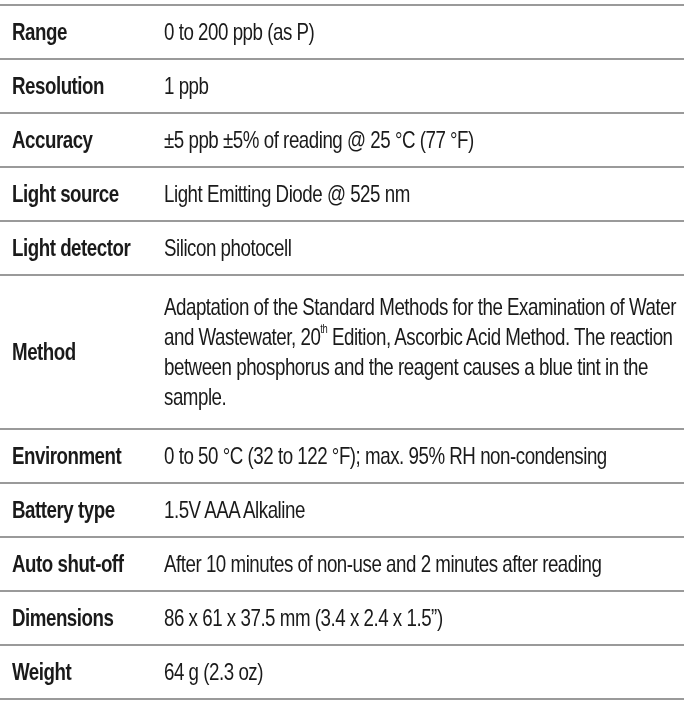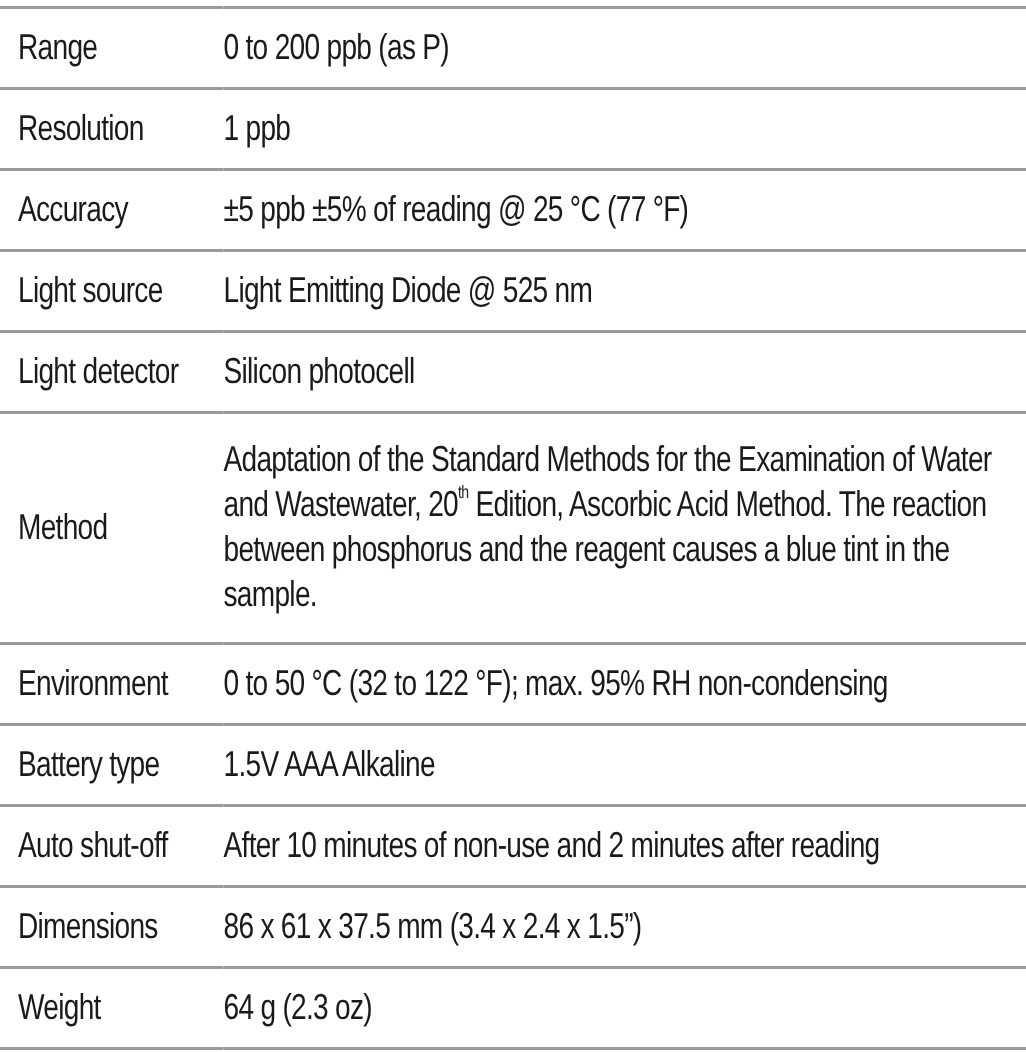--- a/index.html
+++ b/index.html
@@ -32,20 +32,21 @@
       vertical-align: middle;
       font-size: 24px;
       line-height: 30px;
       letter-spacing: -0.6px;
       transform-origin: left center;
     }
     .label-cell {
       width: 160px;
       padding-left: 12px !important;
       height: 52px;
+      font-weight: bold;
     }
     .value-cell {
       padding-left: 0 !important;
       padding-right: 6px !important;
     }
     .cond {
       display: inline-block;
       transform: scaleX(0.78);
       transform-origin: left center;
       white-space: nowrap;

